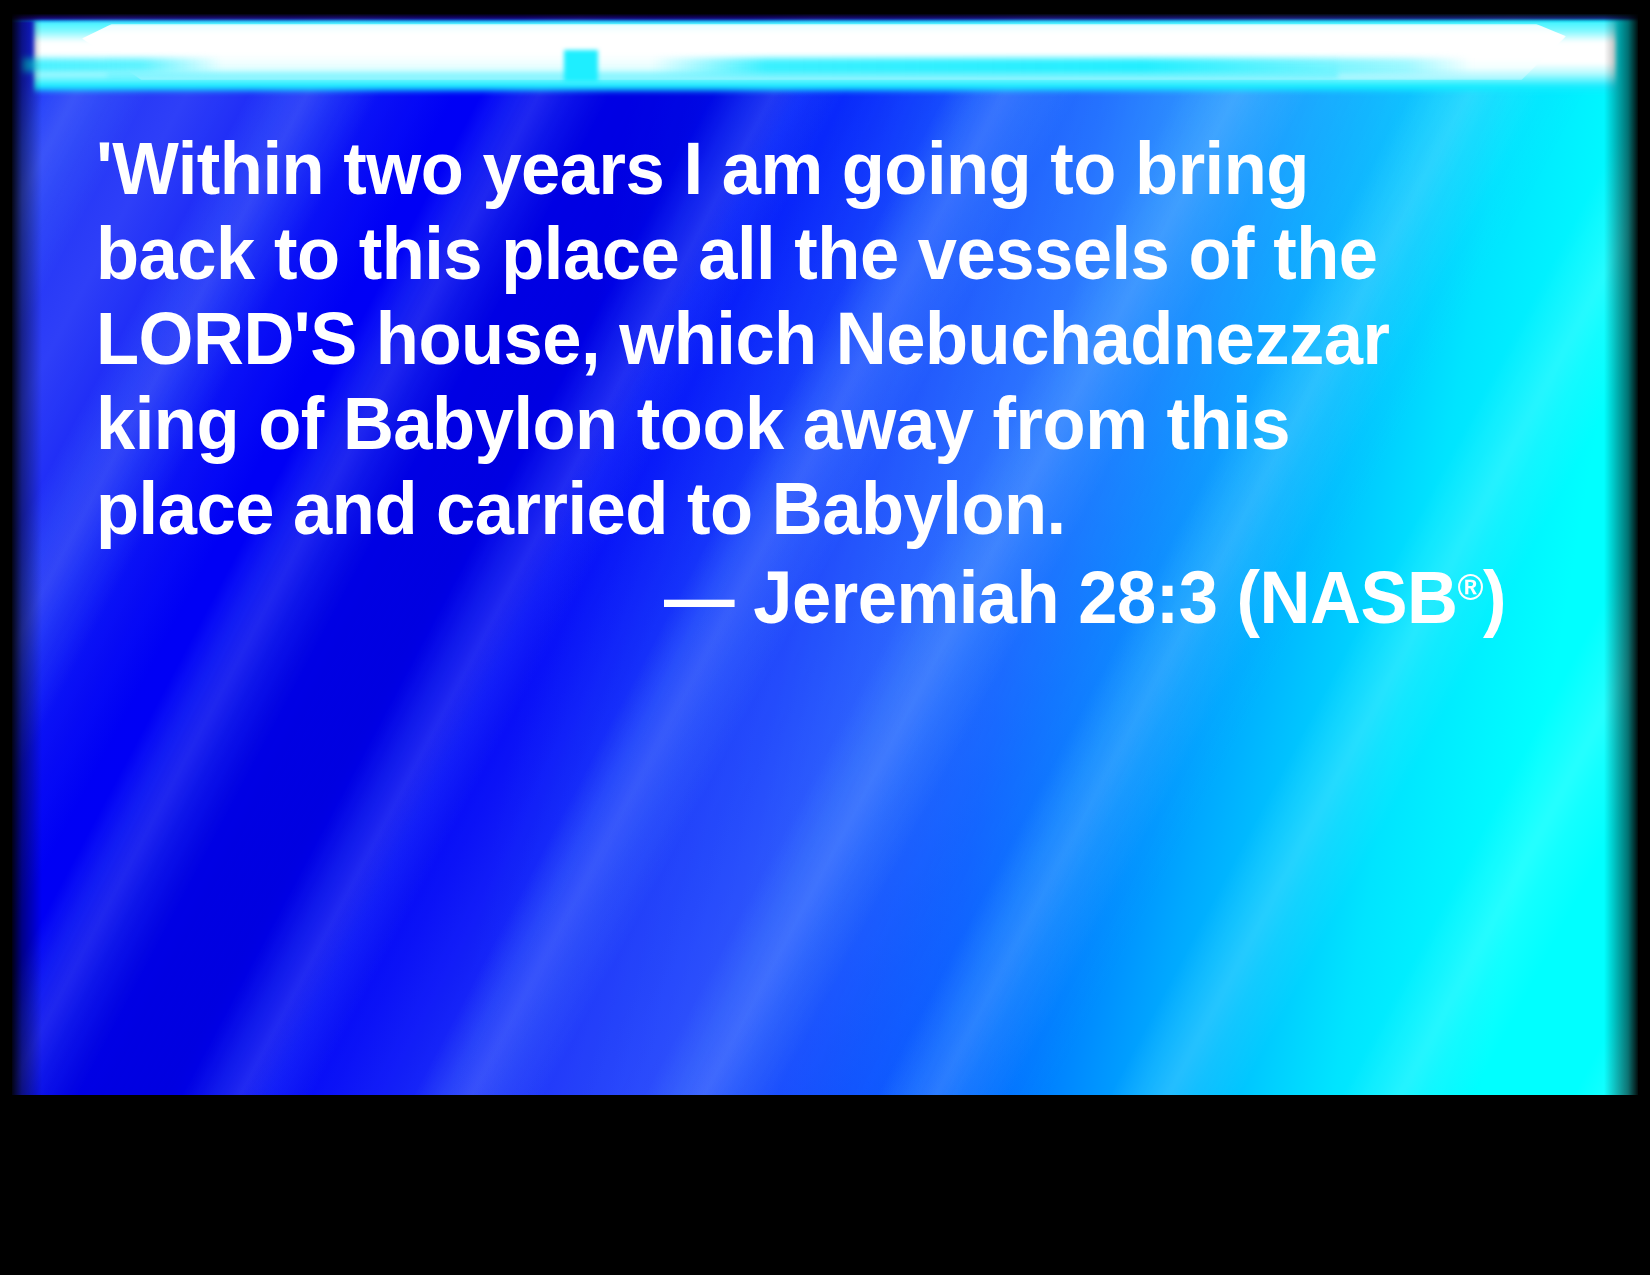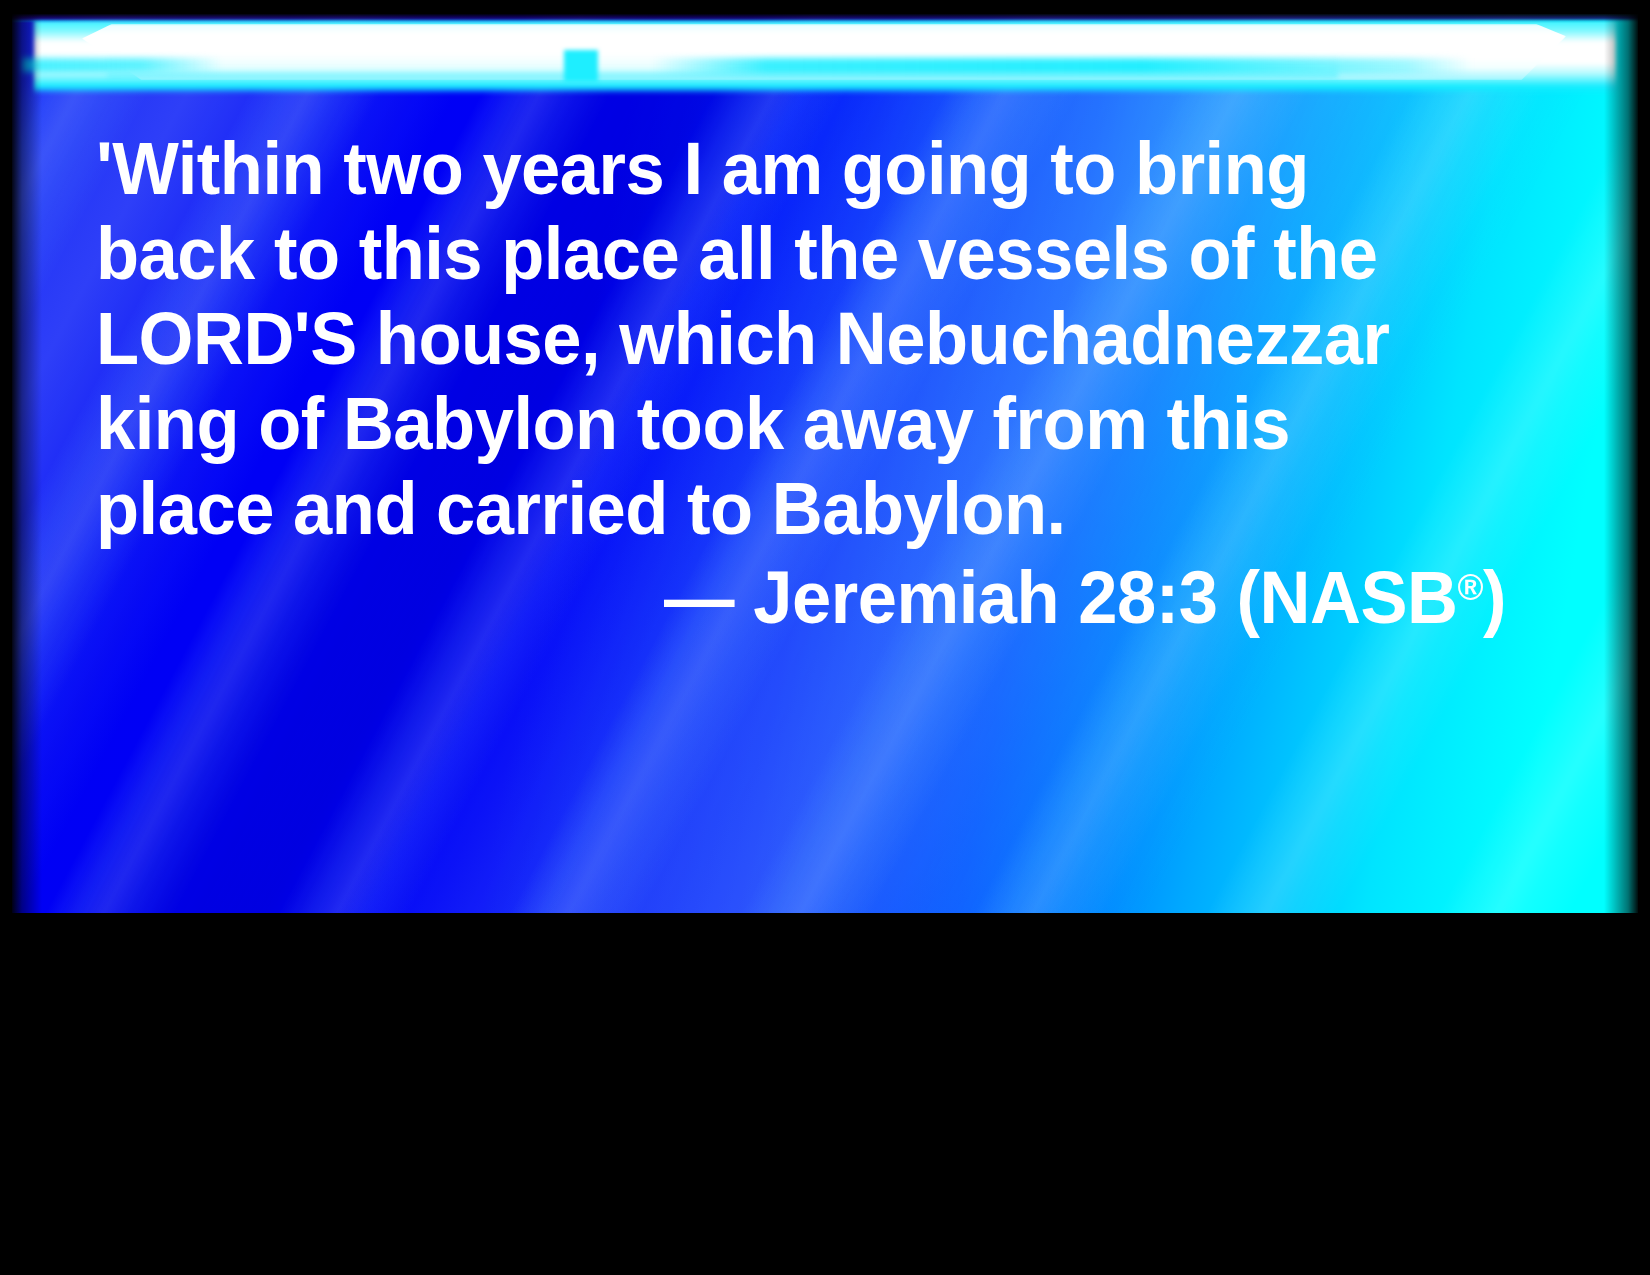--- a/index.html
+++ b/index.html
@@ -4,21 +4,21 @@
 <style>
   html, body {
     margin: 0;
     padding: 0;
     background: #000000;
   }
 
   #stage {
     position: relative;
     width: 1650px;
-    height: 913px;
+    height: 1095px;
     background: #000000;
     overflow: hidden;
     font-family: "Liberation Sans", "DejaVu Sans", sans-serif;
   }
 
   
   #slide {
     position: absolute;
     left: 12px;
     top: 14px;

